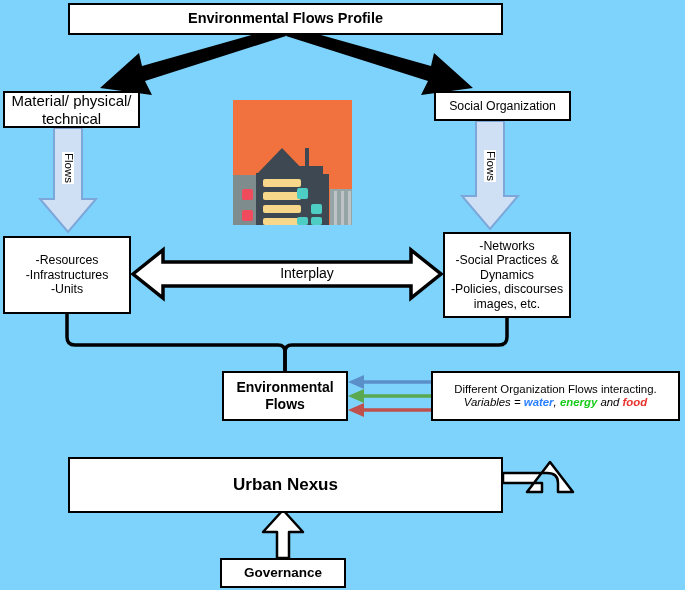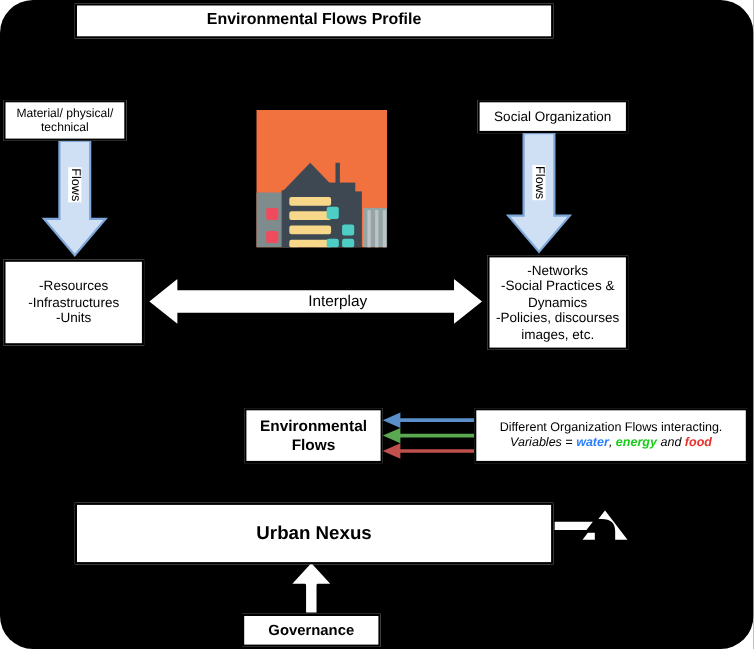--- a/index.html
+++ b/index.html
@@ -1,23 +1,23 @@
 <!DOCTYPE html>
 <html><head>
 <meta charset="utf-8">
 <style>
   html,body{margin:0;padding:0;background:#ffffff;}
   body{width:685px;height:590px;font-family:"Liberation Sans",sans-serif;color:#000;}
-  #root{position:relative;width:685px;height:590px;overflow:hidden;background:#000000;border-radius:30px;}
+  #root{position:relative;width:685px;height:590px;overflow:hidden;background:#7dd3fc;}
 
   .box{position:absolute;box-sizing:border-box;background:#fff;border:2.5px solid #000;
        display:flex;align-items:center;justify-content:center;text-align:center;line-height:1.18;}
 
   #title-box{left:68px;top:3px;width:435px;height:32px;font-size:14.5px;font-weight:bold;}
-  #material-box{left:3px;top:91px;width:112px;height:37px;font-size:11px;}
+  #material-box{left:3px;top:91px;width:137px;height:37px;font-size:15px;}
   #social-box{left:434px;top:91px;width:137px;height:30px;font-size:12.3px;}
   #resources-box{left:3px;top:236px;width:128px;height:78px;font-size:12.3px;}
   #networks-box{left:443px;top:232px;width:128px;height:86px;font-size:12.3px;}
   #envflows-box{left:222px;top:371px;width:126px;height:50px;font-size:14px;font-weight:bold;}
   #different-box{left:431px;top:371px;width:249px;height:50px;font-size:11.4px;padding:0 5px;}
   #nexus-box{left:68px;top:457px;width:435px;height:56px;font-size:17px;font-weight:bold;}
   #gov-box{left:220px;top:558px;width:126px;height:30px;font-size:13.5px;font-weight:bold;}
 
   svg.layer{position:absolute;left:0;top:0;width:685px;height:590px;pointer-events:none;}
 

